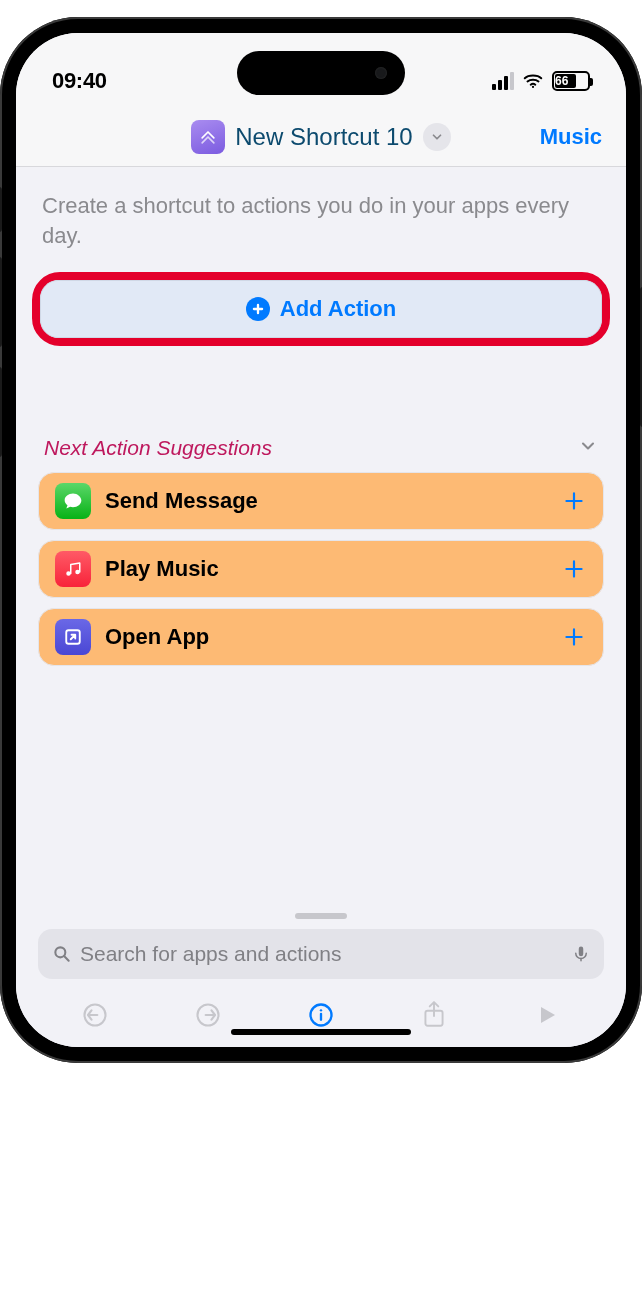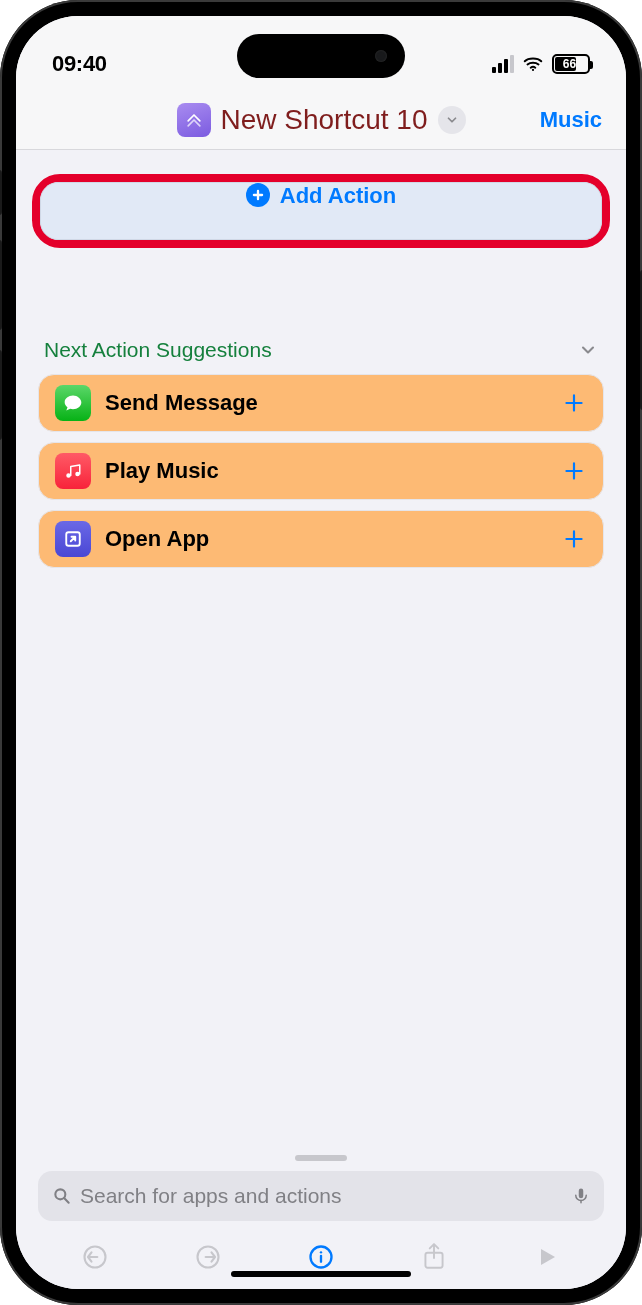--- a/index.html
+++ b/index.html
@@ -1,24 +1,25 @@
 <!DOCTYPE html>
 <html><head>
   <meta charset="utf-8">
   <style>
     * { margin: 0; padding: 0; box-sizing: border-box; font-family: -apple-system, BlinkMacSystemFont, "SF Pro Text", "Helvetica Neue", sans-serif; }
     body { background: #fff; display: flex; justify-content: center; align-items: flex-start; }
     .device-frame {
       width: 642px;
-      height: 1305px;
+      height: 1046px;
       background: #000;
       border-radius: 78px;
       padding: 16px;
       position: relative;
       box-shadow: inset 0 0 0 2px #3a3a3a;
+      margin-top: 17px;
     }
     .side-btn { position: absolute; background: #1a1a1a; border-radius: 3px; }
     .side-btn.vol-up { left: -4px; top: 240px; width: 6px; height: 90px; }
     .side-btn.vol-down { left: -4px; top: 350px; width: 6px; height: 90px; }
     .side-btn.silent { left: -4px; top: 170px; width: 6px; height: 45px; }
     .side-btn.power { right: -4px; top: 270px; width: 6px; height: 140px; }
     .screen {
       width: 100%;
       height: 100%;
       background: #f2f2f7;
@@ -57,38 +58,38 @@
     .status-left { letter-spacing: -0.3px; }
     .status-right { display: flex; align-items: center; gap: 8px; }
     .signal-bars { display: flex; align-items: flex-end; gap: 2px; }
     .bar { width: 4px; background: #000; border-radius: 1px; }
     .bar.b1 { height: 6px; } .bar.b2 { height: 10px; } .bar.b3 { height: 14px; }
     .bar.b4 { height: 18px; background: #c7c7cc; }
     .wifi-icon { width: 22px; height: 22px; }
     .battery-wrap { display: flex; align-items: center; }
     .battery { width: 38px; height: 20px; border: 2px solid #000; border-radius: 5px; position: relative; display: flex; align-items: center; padding: 1px; }
     .battery::after { content: ''; position: absolute; right: -5px; top: 5px; width: 3px; height: 8px; background: #000; border-radius: 0 2px 2px 0; }
-    .battery-fill { background: #000; height: 100%; width: 66%; border-radius: 2px; display: flex; align-items: center; justify-content: flex-end; }
+    .battery-fill { background: #000; height: 100%; width: 66%; border-radius: 2px; display: flex; align-items: center; justify-content: flex-start; }
     .battery-text { color: #fff; font-size: 12px; font-weight: 700; }
     .nav-bar {
       height: 60px;
       background: #f7f7f8;
       display: flex;
       align-items: center;
       justify-content: center;
       position: relative;
       border-bottom: 0.5px solid #d8d8dc;
     }
     .nav-title-group { display: flex; align-items: center; gap: 10px; }
     .shortcut-app-icon {
       width: 34px; height: 34px; border-radius: 8px;
       background: linear-gradient(160deg, #a98cf0 0%, #7b5be0 100%);
       display: flex; align-items: center; justify-content: center;
     }
-    .nav-title { font-size: 28px; color: #7f1d1d; font-weight: 400; text-align: center; }
+    .nav-title { font-size: 24px; color: #0c4a6e; font-weight: 400; text-align: center; }
     .nav-chevron-badge {
       width: 28px; height: 28px; background: #e5e5ea; border-radius: 50%;
       display: flex; align-items: center; justify-content: center;
     }
     .done-btn {
       position: absolute; right: 24px; top: 50%; transform: translateY(-50%);
       color: #007aff; font-size: 22px; font-weight: 600;
     }
     .content { flex: 1; padding: 24px 22px 0; overflow-y: auto; }
     .intro-text { color: #8a8a8e; font-size: 22px; line-height: 1.35; margin-bottom: 22px; padding: 0 4px; }
@@ -98,34 +99,34 @@
       padding: 0;
       margin: 0 -6px 90px;
     }
     .add-action-btn {
       width: 100%;
       background: #e1e9f6;
       border: 1px solid #d0d8e6;
       border-radius: 18px;
       height: 58px;
       display: flex;
-      align-items: flex-start;
+      align-items: center;
       justify-content: center;
       gap: 10px;
       color: #007aff;
       font-size: 22px;
       font-weight: 600;
     }
     .plus-circle {
       width: 24px; height: 24px; background: #007aff; border-radius: 50%;
       display: flex; align-items: center; justify-content: center; color: #fff; font-size: 18px; font-weight: 700;
     }
     .suggestions-header {
-      display: flex; justify-content: space-between; align-items: center;
-      color: #15803d; font-size: 21px; padding: 0 6px 12px;
+      display: flex; justify-content: space-between; 
+      color: #be185d; font-size: 21px; padding: 0 6px 12px; font-style: italic;
     }
     .suggestion-list { display: flex; flex-direction: column; gap: 10px; }
     .suggestion-row {
       background: #fdba74;
       border: 1px solid #e5e5ea;
       border-radius: 16px;
       height: 58px;
       display: flex;
       align-items: center;
       padding: 0 16px;
@@ -215,20 +216,21 @@
         <div class="nav-chevron-badge">
           <svg width="14" height="14" viewBox="0 0 24 24" fill="none" stroke="#8a8a8e" stroke-width="3">
               <path d="M6 9l6 6 6-6" stroke-linecap="round" stroke-linejoin="round"></path>
             </svg>
         </div>
       </div>
       <div class="done-btn">Music</div>
     </div>
 
     <div class="content">
+      <div class="intro-text">Create a shortcut to actions you do in your apps every day.</div>
 
       <div class="add-action-highlight">
         <div class="add-action-btn">
           <span class="plus-circle">
             <svg width="14" height="14" viewBox="0 0 24 24" fill="none" stroke="#fff" stroke-width="4">
                 <path d="M12 5v14M5 12h14" stroke-linecap="round"></path>
               </svg>
           </span>
           <span>Add Action</span>
         </div>

